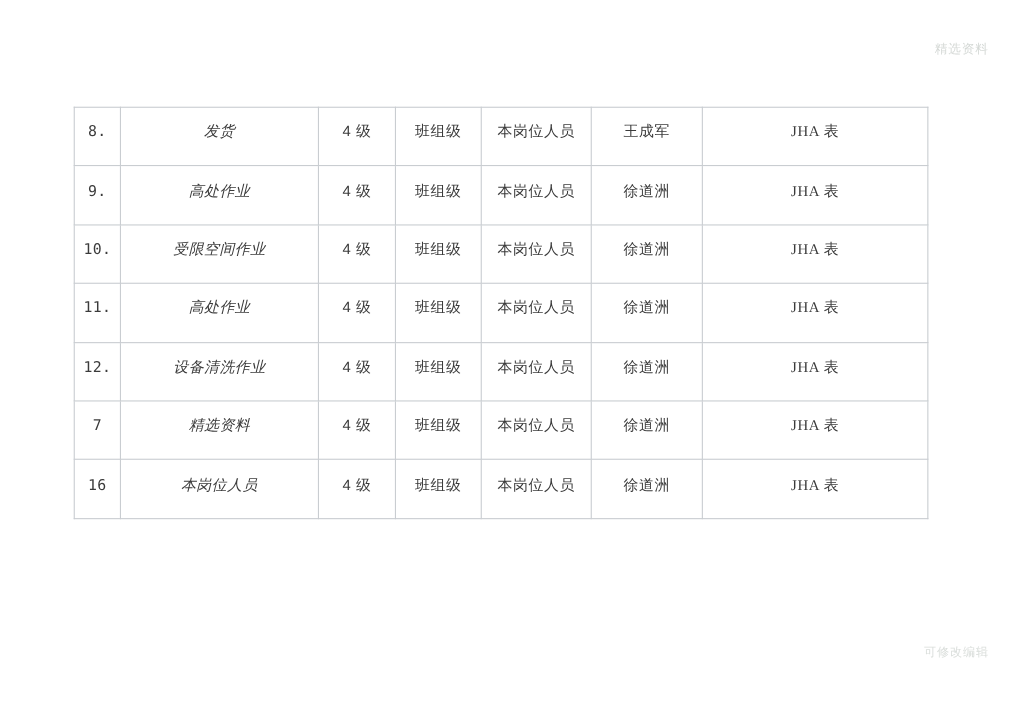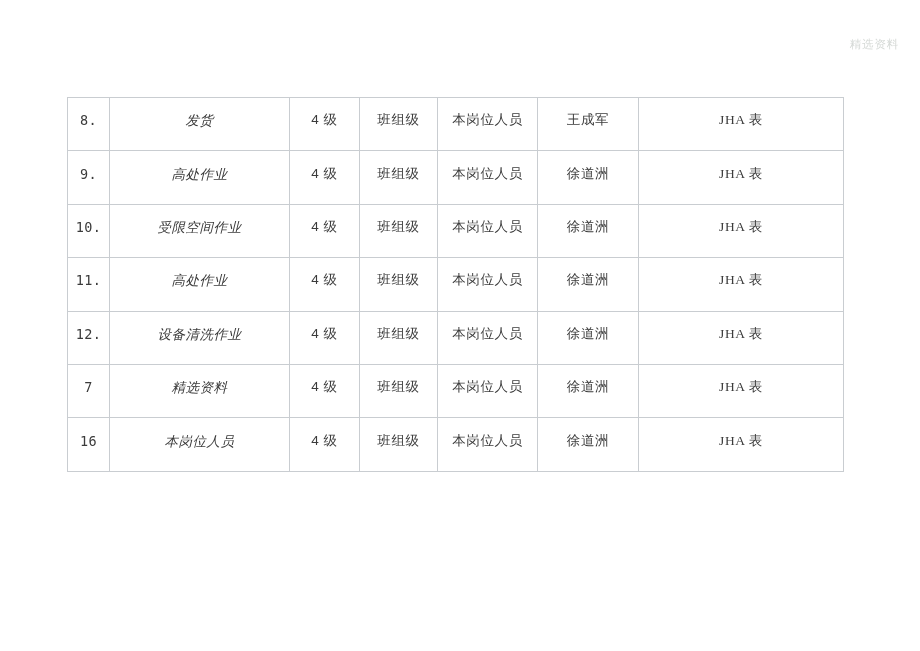--- a/index.html
+++ b/index.html
@@ -179,14 +179,15 @@
           <td class="cell-name">本岗位人员</td>
           <td class="cell-level">4 级</td>
           <td class="cell-class">班组级</td>
           <td class="cell-who">本岗位人员</td>
           <td class="cell-person">徐道洲</td>
           <td class="cell-form">JHA 表</td>
         </tr>
       </tbody>
   </table>
 
+  <div class="watermark watermark-bottom">可修改编辑</div>
 
 </div>
 
 </body></html>

